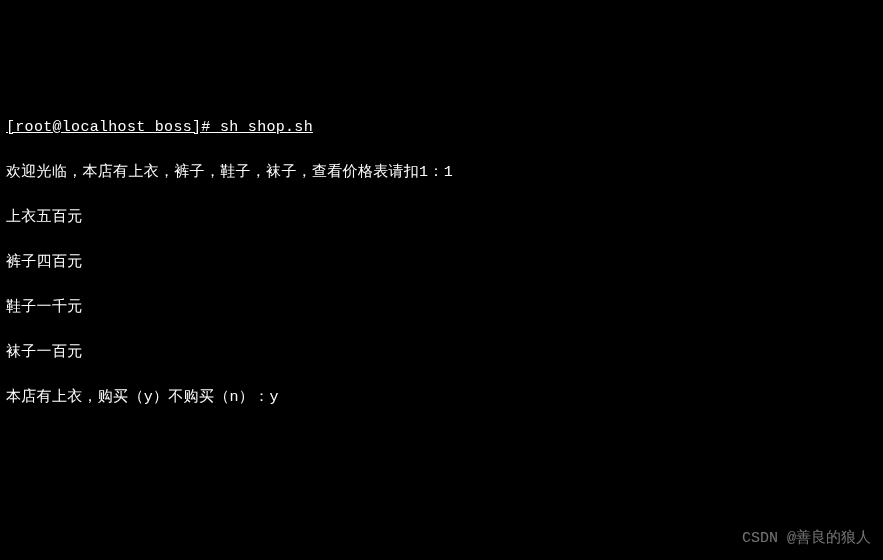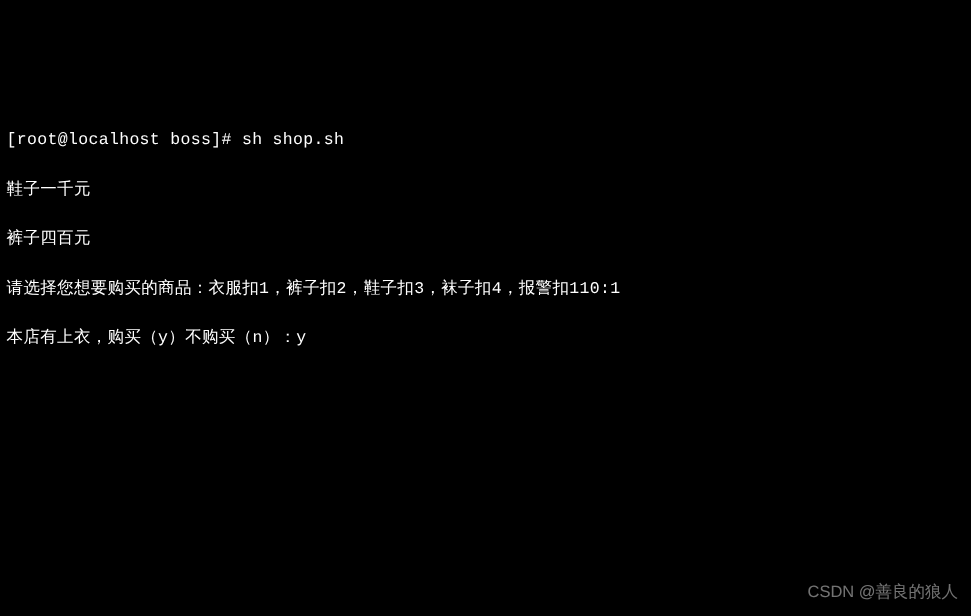--- a/index.html
+++ b/index.html
@@ -19,41 +19,44 @@
       overflow: hidden;
       position: relative;
       white-space: pre-wrap;
     }
     .terminal-line {
       display: block;
       letter-spacing: 0.3px;
     }
     .prompt-user {
       color: #ffffff;
+      text-decoration: underline;
     }
     .watermark {
       position: absolute;
       bottom: 10px;
       right: 12px;
       color: rgba(255, 255, 255, 0.45);
       font-size: 15px;
-      font-family: Liberation Sans, sans-serif;
+      font-family: Liberation Mono, monospace;
       text-align: center;
     }
   </style>
 </head>
 <body>
 
 
 
 <div>
 <span class="terminal-line prompt-user">[root@localhost boss]# sh shop.sh</span>
+<span class="terminal-line">欢迎光临，本店有上衣，裤子，鞋子，袜子，查看价格表请扣1：1</span>
+<span class="terminal-line">上衣五百元</span>
+<span class="terminal-line">裤子四百元</span>
 <span class="terminal-line">鞋子一千元</span>
-<span class="terminal-line">裤子四百元</span>
-<span class="terminal-line">请选择您想要购买的商品：衣服扣1，裤子扣2，鞋子扣3，袜子扣4，报警扣110:1</span>
+<span class="terminal-line">袜子一百元</span>
 <span class="terminal-line">本店有上衣，购买（y）不购买（n）：y</span>
 
 
 
 
 
 
 
 
 

